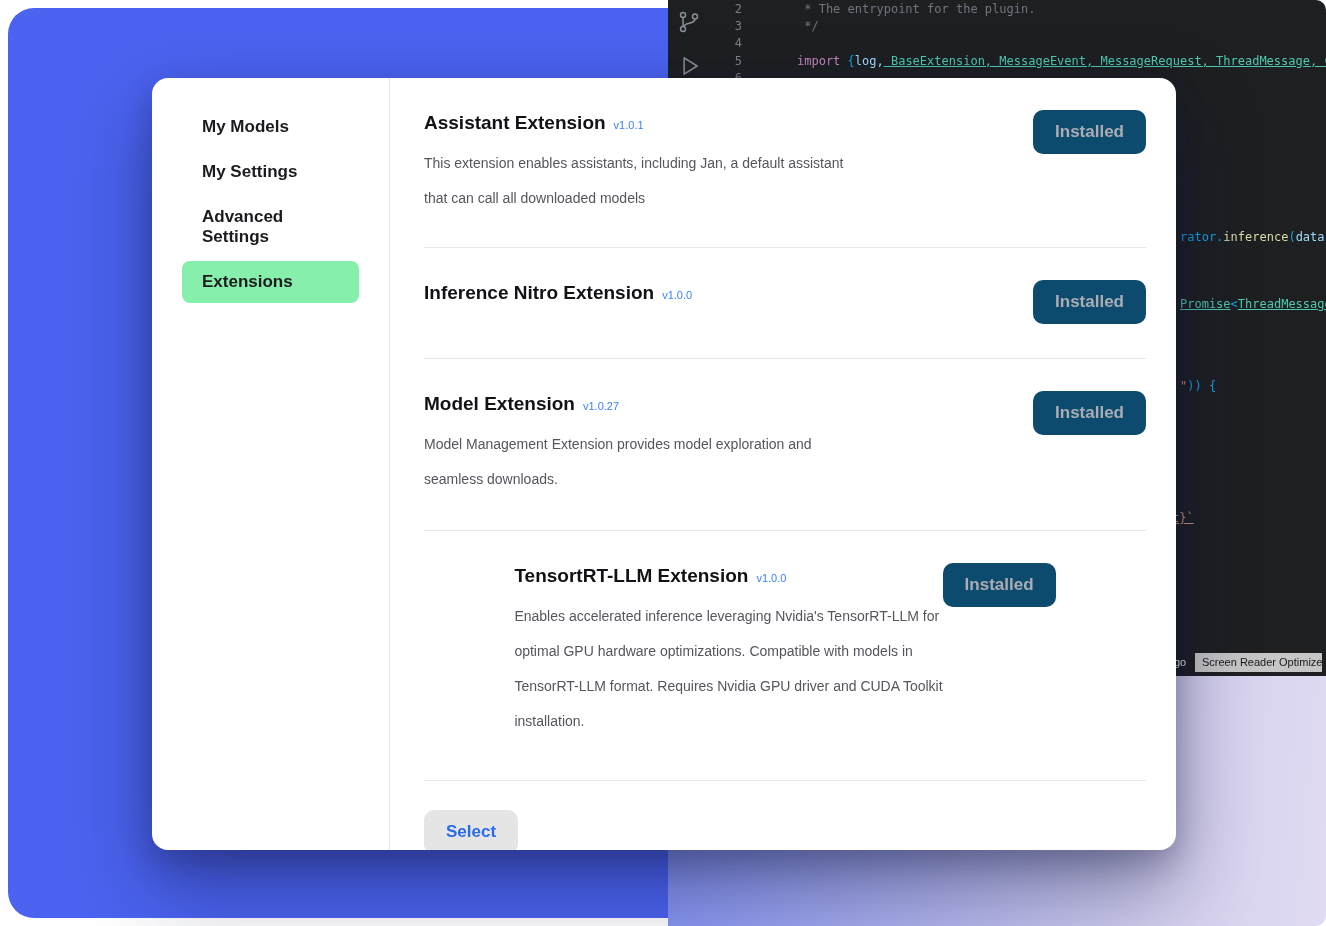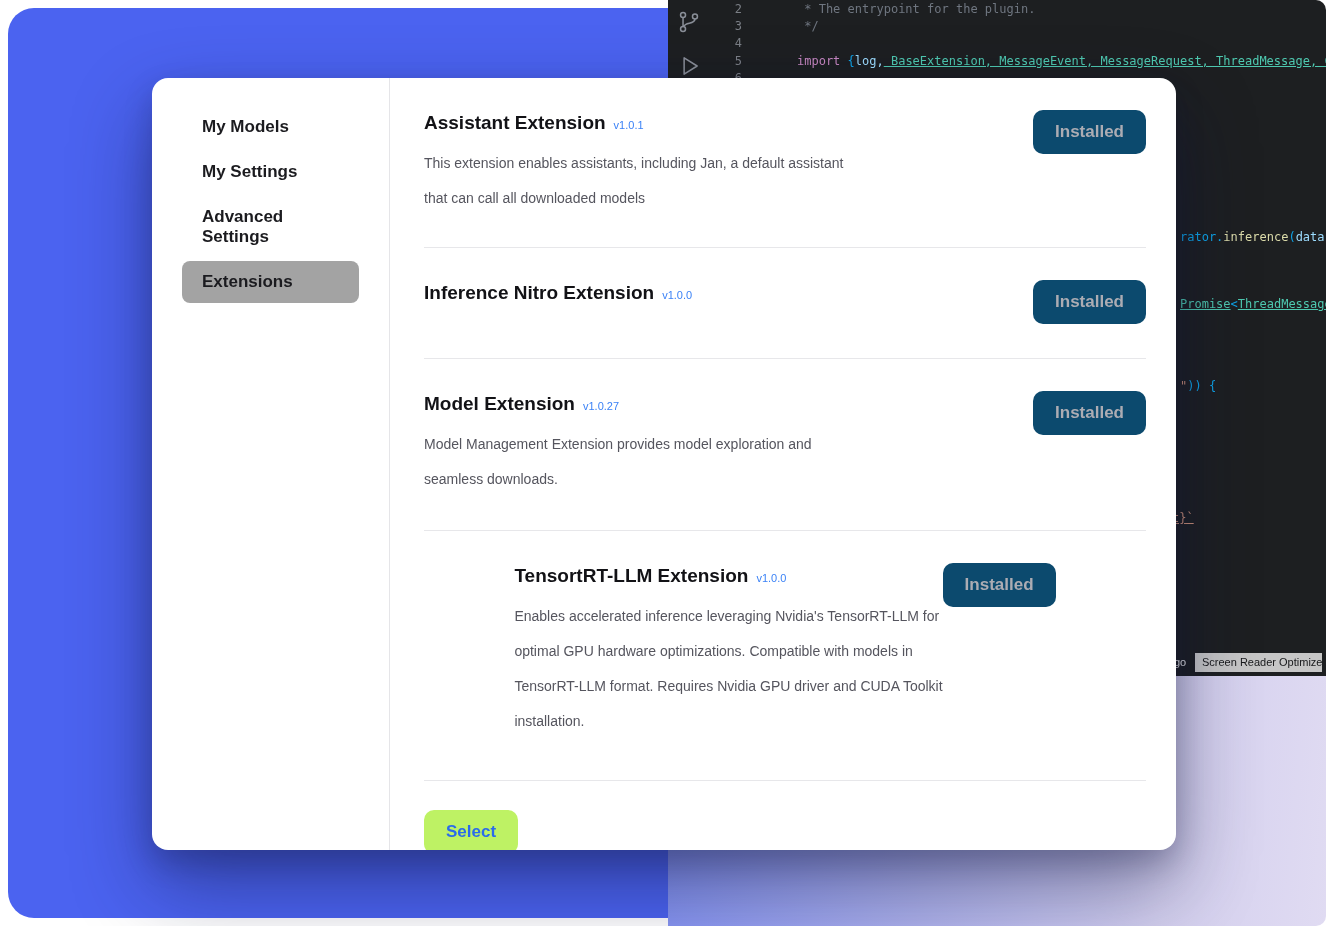--- a/index.html
+++ b/index.html
@@ -48,40 +48,40 @@
 
   
   .modal { position:absolute; left:152px; top:78px; width:1024px; height:772px;
            background:#ffffff; border-radius:16px; display:flex; overflow:hidden;
            box-shadow:0 35px 80px rgba(15,20,60,.45), 0 12px 28px rgba(15,20,60,.22); }
 
   .sidebar { width:238px; flex-shrink:0; border-right:1px solid #e5e5e8;
              padding:28px 30px 0; display:flex; flex-direction:column; gap:3px; }
   .nav-item { padding:11px 20px; border-radius:8px; font-size:17px; font-weight:700;
               color:#1b1b1f; cursor:pointer; }
-  .nav-item.active { background:#a3a3a3; }
+  .nav-item.active { background:#86efac; }
 
   .content { flex:1; padding:0 30px 0 34px; }
   .ext-row { display:flex; align-items:flex-start; justify-content:space-between;
              border-bottom:1px solid #e7e7ea; }
   .r1 { padding:32px 0 31px; }
   .r2 { padding:32px 0 34px; }
   .r3 { padding:32px 0 33px; }
   .r4 { padding:32px 0 41px;justify-content:center; }
   .r5 { padding:29px 0 0; border-bottom:none; }
   .title-line { display:flex; align-items:baseline; gap:8px; }
   .ext-title { font-size:19px; font-weight:700; line-height:26px; color:#121216; }
   .ver { font-size:11px; color:#3b82f6; }
   .desc { margin-top:10px; font-size:14px; line-height:35px; color:#55555e;
           white-space:pre-line; max-width:620px; }
   .link { color:#3e7bfa; text-decoration:none; cursor:pointer; }
   .btn { flex-shrink:0; border:none; border-radius:10px; height:44px; padding:0 22px;
          font-size:17px; font-weight:700; font-family:inherit; cursor:pointer; }
   .btn.installed { background:#0c4a6e; color:#acacb3; }
-  .btn.select { background:#bef264; color:#2a6bea; }
+  .btn.select { background:#e5e5e5; color:#2a6bea; }
 </style>
 </head>
 <body>
 
 <div class="page">
 
   <div class="blue-panel"></div>
 
   <div class="editor">
     <div class="activity">

